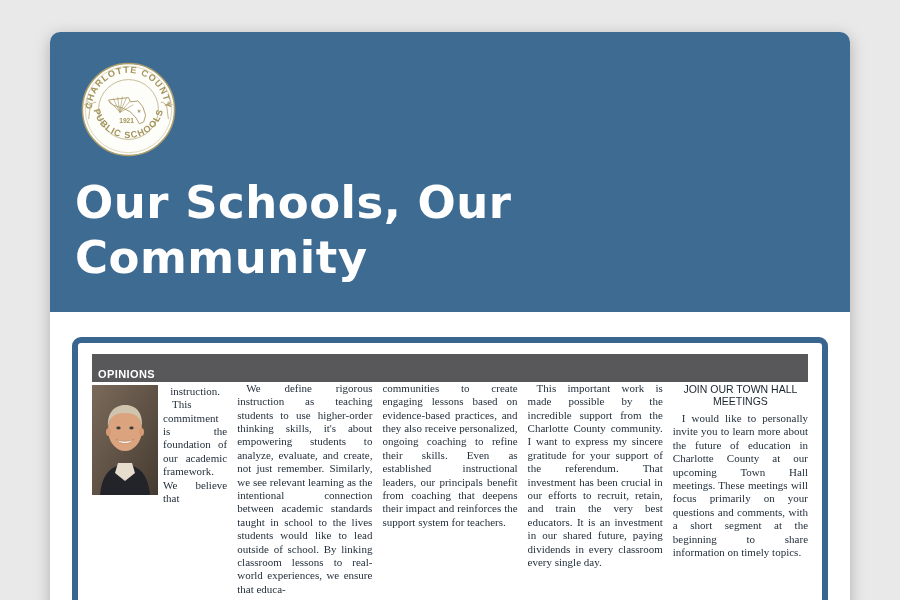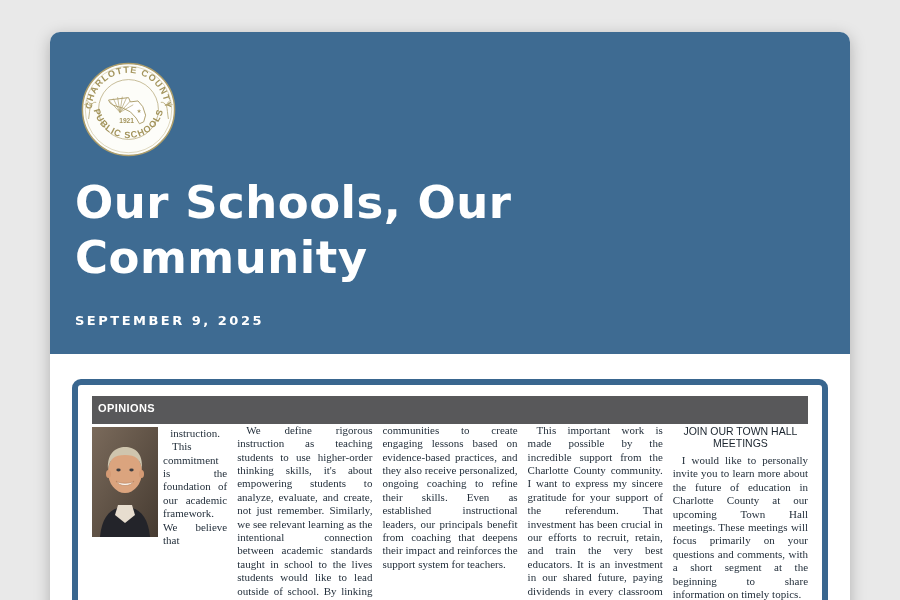--- a/index.html
+++ b/index.html
@@ -59,21 +59,21 @@
     padding:11px 14px 60px 14px;
   }
   .opinions{
     background:var(--bar-gray);
     color:#fff;
     font-weight:bold;
     font-size:11px;
     line-height:17px;
     height:28px;
     letter-spacing:.4px;
-    padding:4px 6px;
+    padding:12px 6px;
   }
   .headline{
     font-family:"Liberation Serif",serif;
     font-weight:bold;
     color:#101010;
     font-size:35px;
     line-height:1.05;
     letter-spacing:-.6px;
     white-space:nowrap;
     margin:6px 0 9px 0;
@@ -147,21 +147,20 @@
         </g>
         <g stroke="#b9ab7b" stroke-width=".9" fill="none">
           <path d="M92,60 C91,54 91,50 90,46"></path>
           <path d="M90,46 C93,44 95,44 96.5,45"></path>
           <path d="M90,46 C91,42.5 92.5,41 94.5,40.5"></path>
           <path d="M90,46 C88,43 86,42 84,42.5"></path>
         </g>
       </svg>
     </div>
     <h1>Our Schools, Our Community</h1>
-    <div class="date">SEPTEMBER 9, 2025</div>
   </div>
 
   <div class="content">
     <div class="clip">
       <div class="opinions">OPINIONS</div>
 
       <div class="cols">
 
         <div class="col">
           <div class="photo-row">

